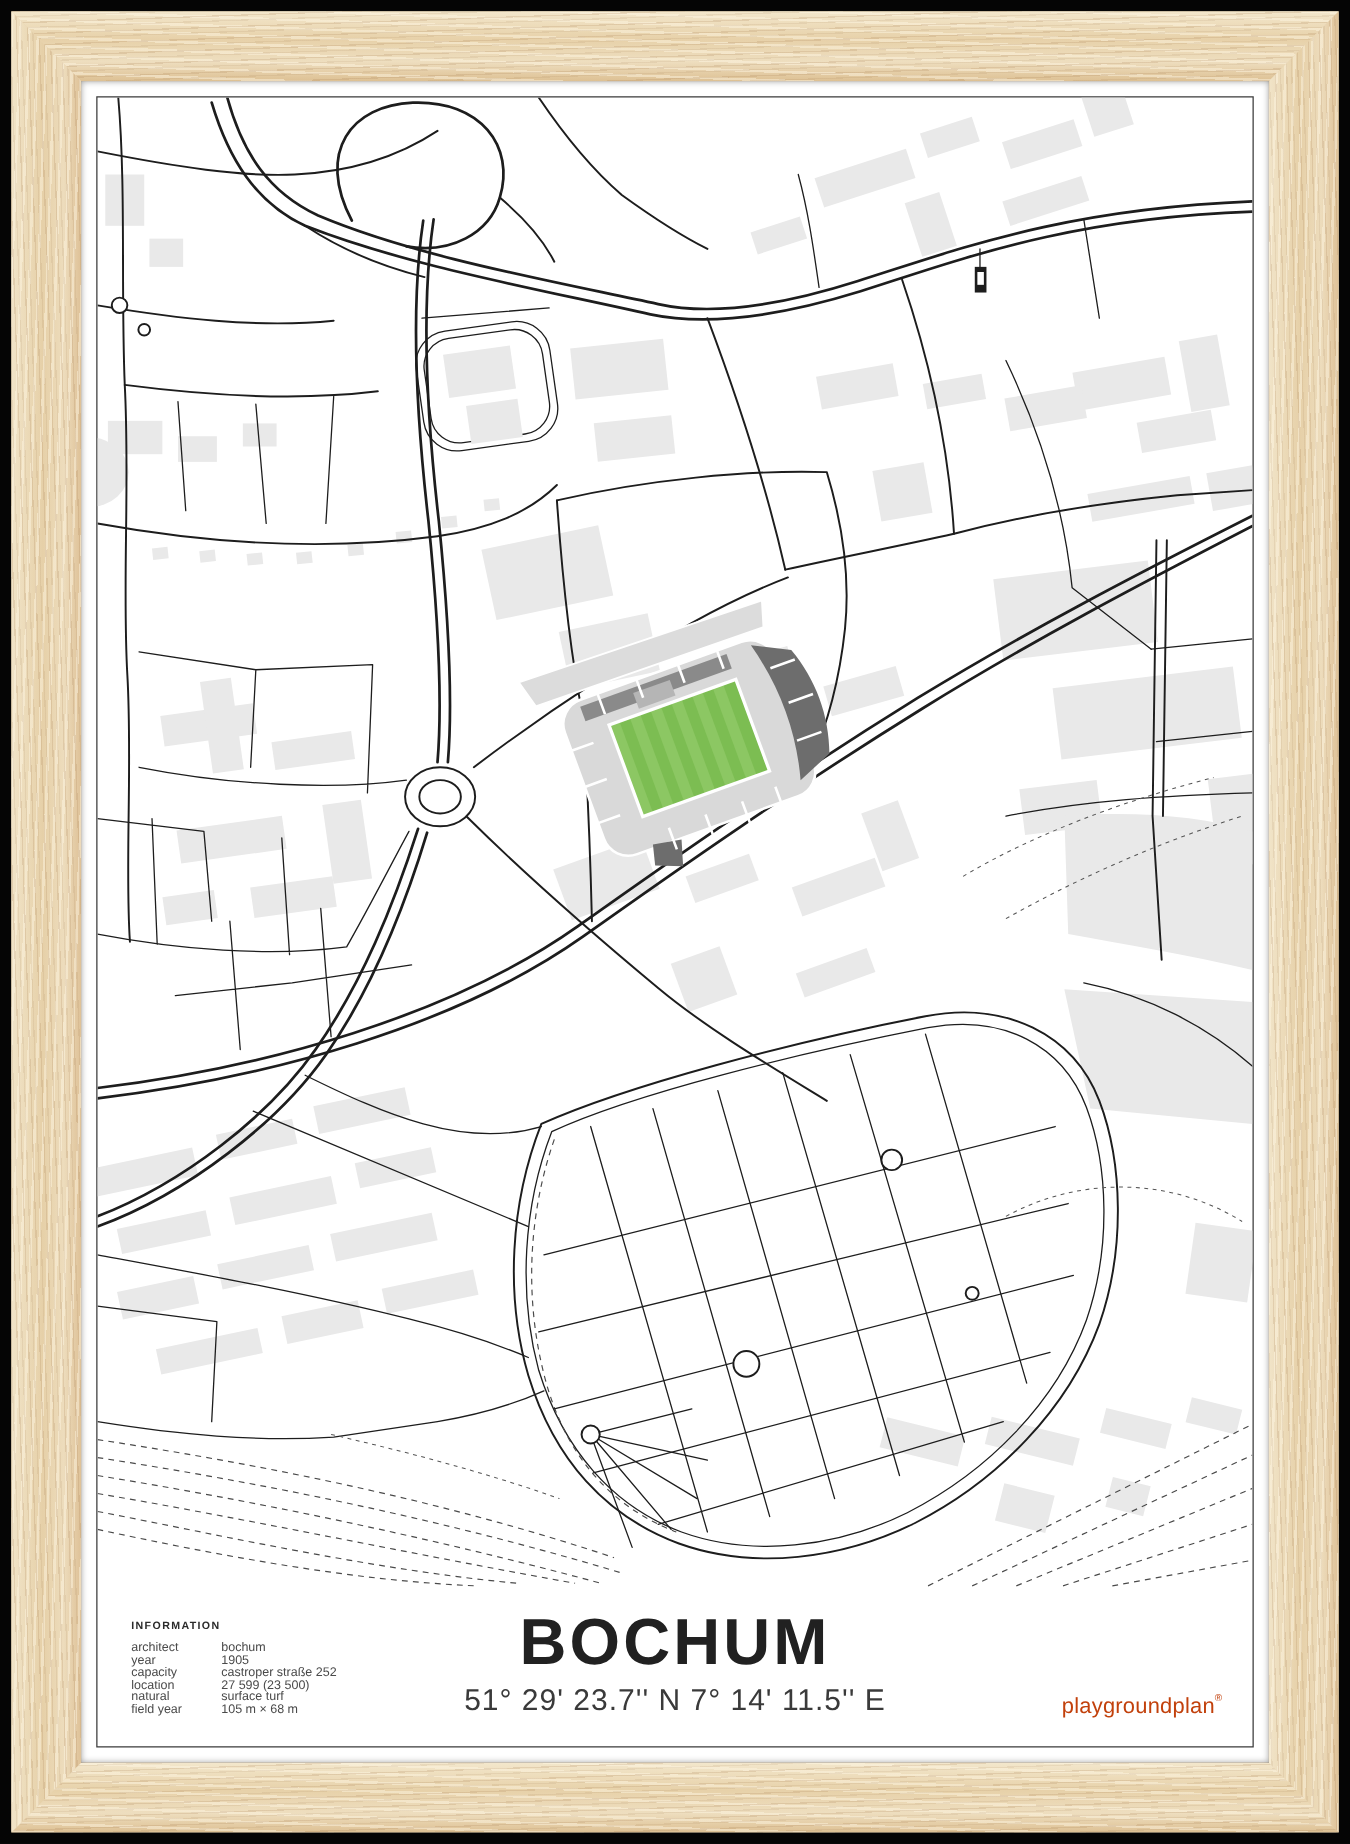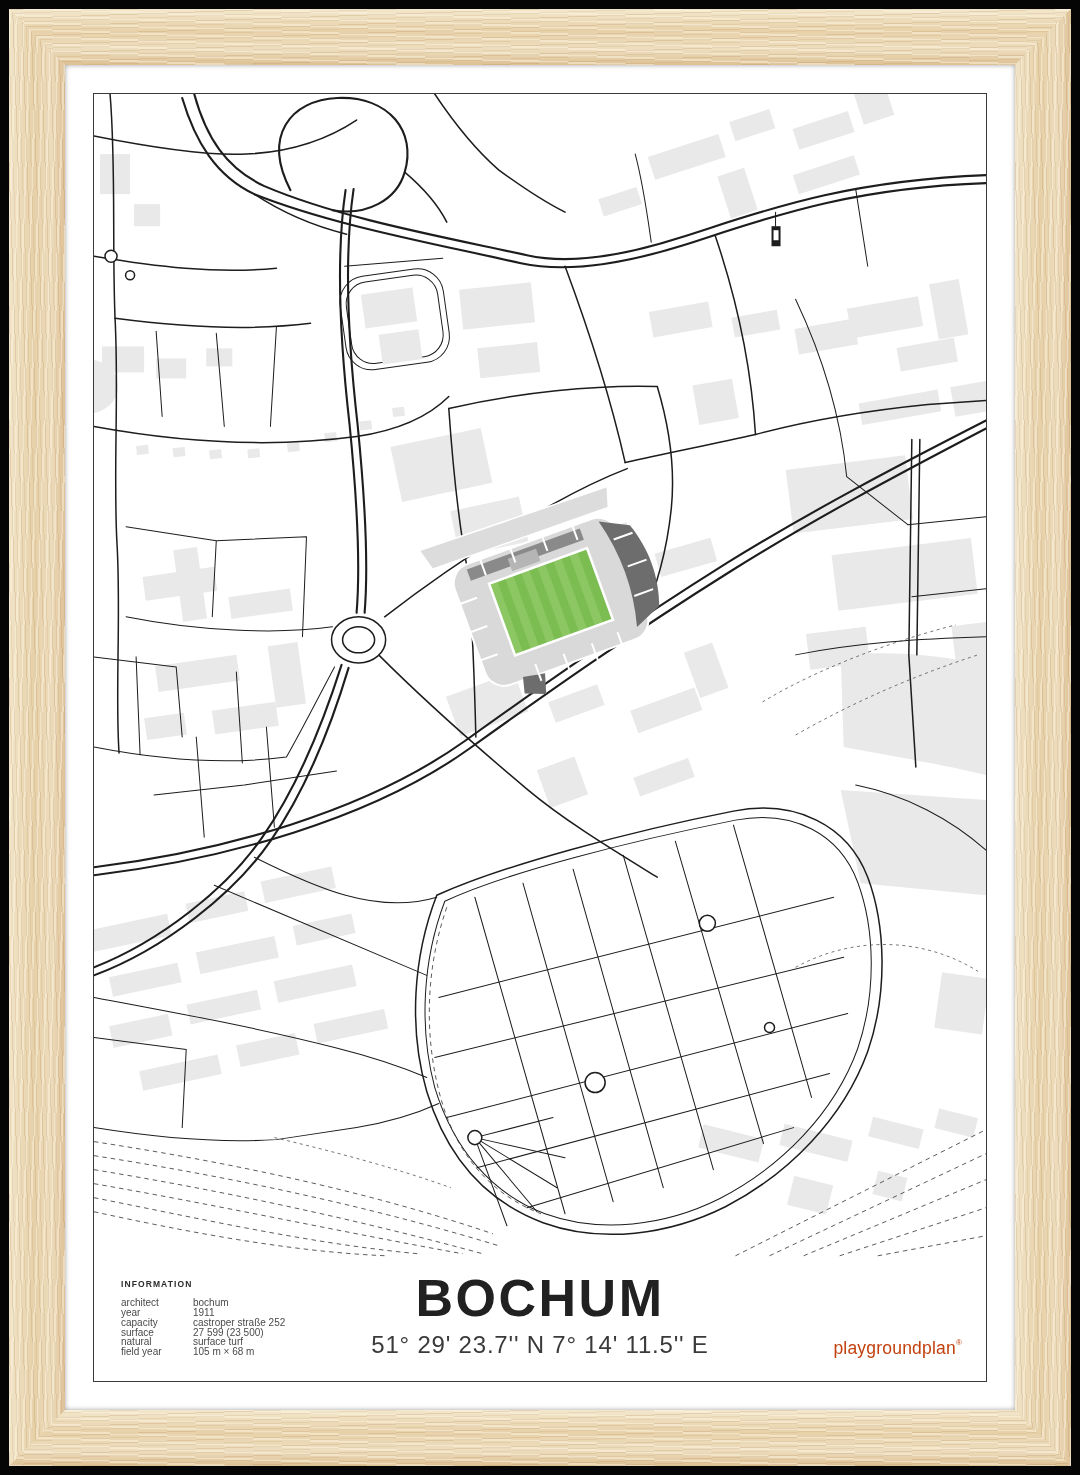--- a/index.html
+++ b/index.html
@@ -11,21 +11,21 @@
       repeating-linear-gradient(2deg, rgba(255,247,228,.45) 0 2px, rgba(0,0,0,0) 2px 7px),
       linear-gradient(180deg,#f3e7cc,#e7d1a9 40%,#eedebf 72%,#ddc093);}
   .wv{background:
       repeating-linear-gradient(88deg, rgba(166,124,80,.20) 0 1px, rgba(0,0,0,0) 1px 4px, rgba(140,98,56,.10) 4px 5px, rgba(0,0,0,0) 5px 9px),
       repeating-linear-gradient(92deg, rgba(255,247,228,.45) 0 2px, rgba(0,0,0,0) 2px 7px),
       linear-gradient(90deg,#f1e4c8,#e6d0a8 45%,#eddcbc 75%,#dec197);}
   .wt{top:0;left:0;right:0;height:56px;clip-path:polygon(0 0,100% 0,calc(100% - 56px) 100%,56px 100%);}
   .wb{bottom:0;left:0;right:0;height:56px;clip-path:polygon(56px 0,calc(100% - 56px) 0,100% 100%,0 100%);}
   .wl{top:0;bottom:0;left:0;width:56px;clip-path:polygon(0 0,100% 56px,100% calc(100% - 56px),0 100%);}
   .wr{top:0;bottom:0;right:0;width:56px;clip-path:polygon(0 56px,100% 0,100% 100%,0 calc(100% - 56px));}
-  .mat{position:absolute;inset:56px;background:#ffffff;box-shadow:inset 0 0 5px rgba(0,0,0,.38);padding:28px;box-sizing:border-box;}
+  .mat{position:absolute;inset:56px;background:#ffffff;box-shadow:inset 0 0 5px rgba(0,0,0,.38);padding:12px;box-sizing:border-box;}
   .poster{position:relative;width:100%;height:100%;background:#fff;border:1.6px solid #3a3a3a;box-sizing:border-box;overflow:hidden;}
   .map{position:absolute;inset:0;width:100%;height:100%;}
 
   
   .mapline{fill:none;stroke:#1d1d1d;stroke-width:1.5;stroke-linecap:round;stroke-linejoin:round;}
   .thin{stroke-width:1;}
   .maj{stroke-width:2.1;}
   .bld{fill:#e9e9e9;stroke:none;}
   .bld2{fill:#dedede;stroke:none;}
   .dsh{fill:none;stroke:#4a4a4a;stroke-width:.9;stroke-dasharray:4.5 4;stroke-linecap:butt;}
@@ -278,28 +278,28 @@
 
         <div class="caption">
           <div class="info">
             <div class="info-head">INFORMATION</div>
             <div class="info-row">
                 <span class="lbl">architect</span>
                 <span class="val">bochum</span>
               </div>
             <div class="info-row">
                 <span class="lbl">year</span>
-                <span class="val">1911</span>
+                <span class="val">1905</span>
               </div>
             <div class="info-row">
                 <span class="lbl">capacity</span>
                 <span class="val">castroper straße 252</span>
               </div>
             <div class="info-row">
-                <span class="lbl">surface</span>
+                <span class="lbl">location</span>
                 <span class="val">27 599 (23 500)</span>
               </div>
             <div class="info-row">
                 <span class="lbl">natural</span>
                 <span class="val">surface turf</span>
               </div>
             <div class="info-row">
                 <span class="lbl">field year</span>
                 <span class="val">105 m × 68 m</span>
               </div>

